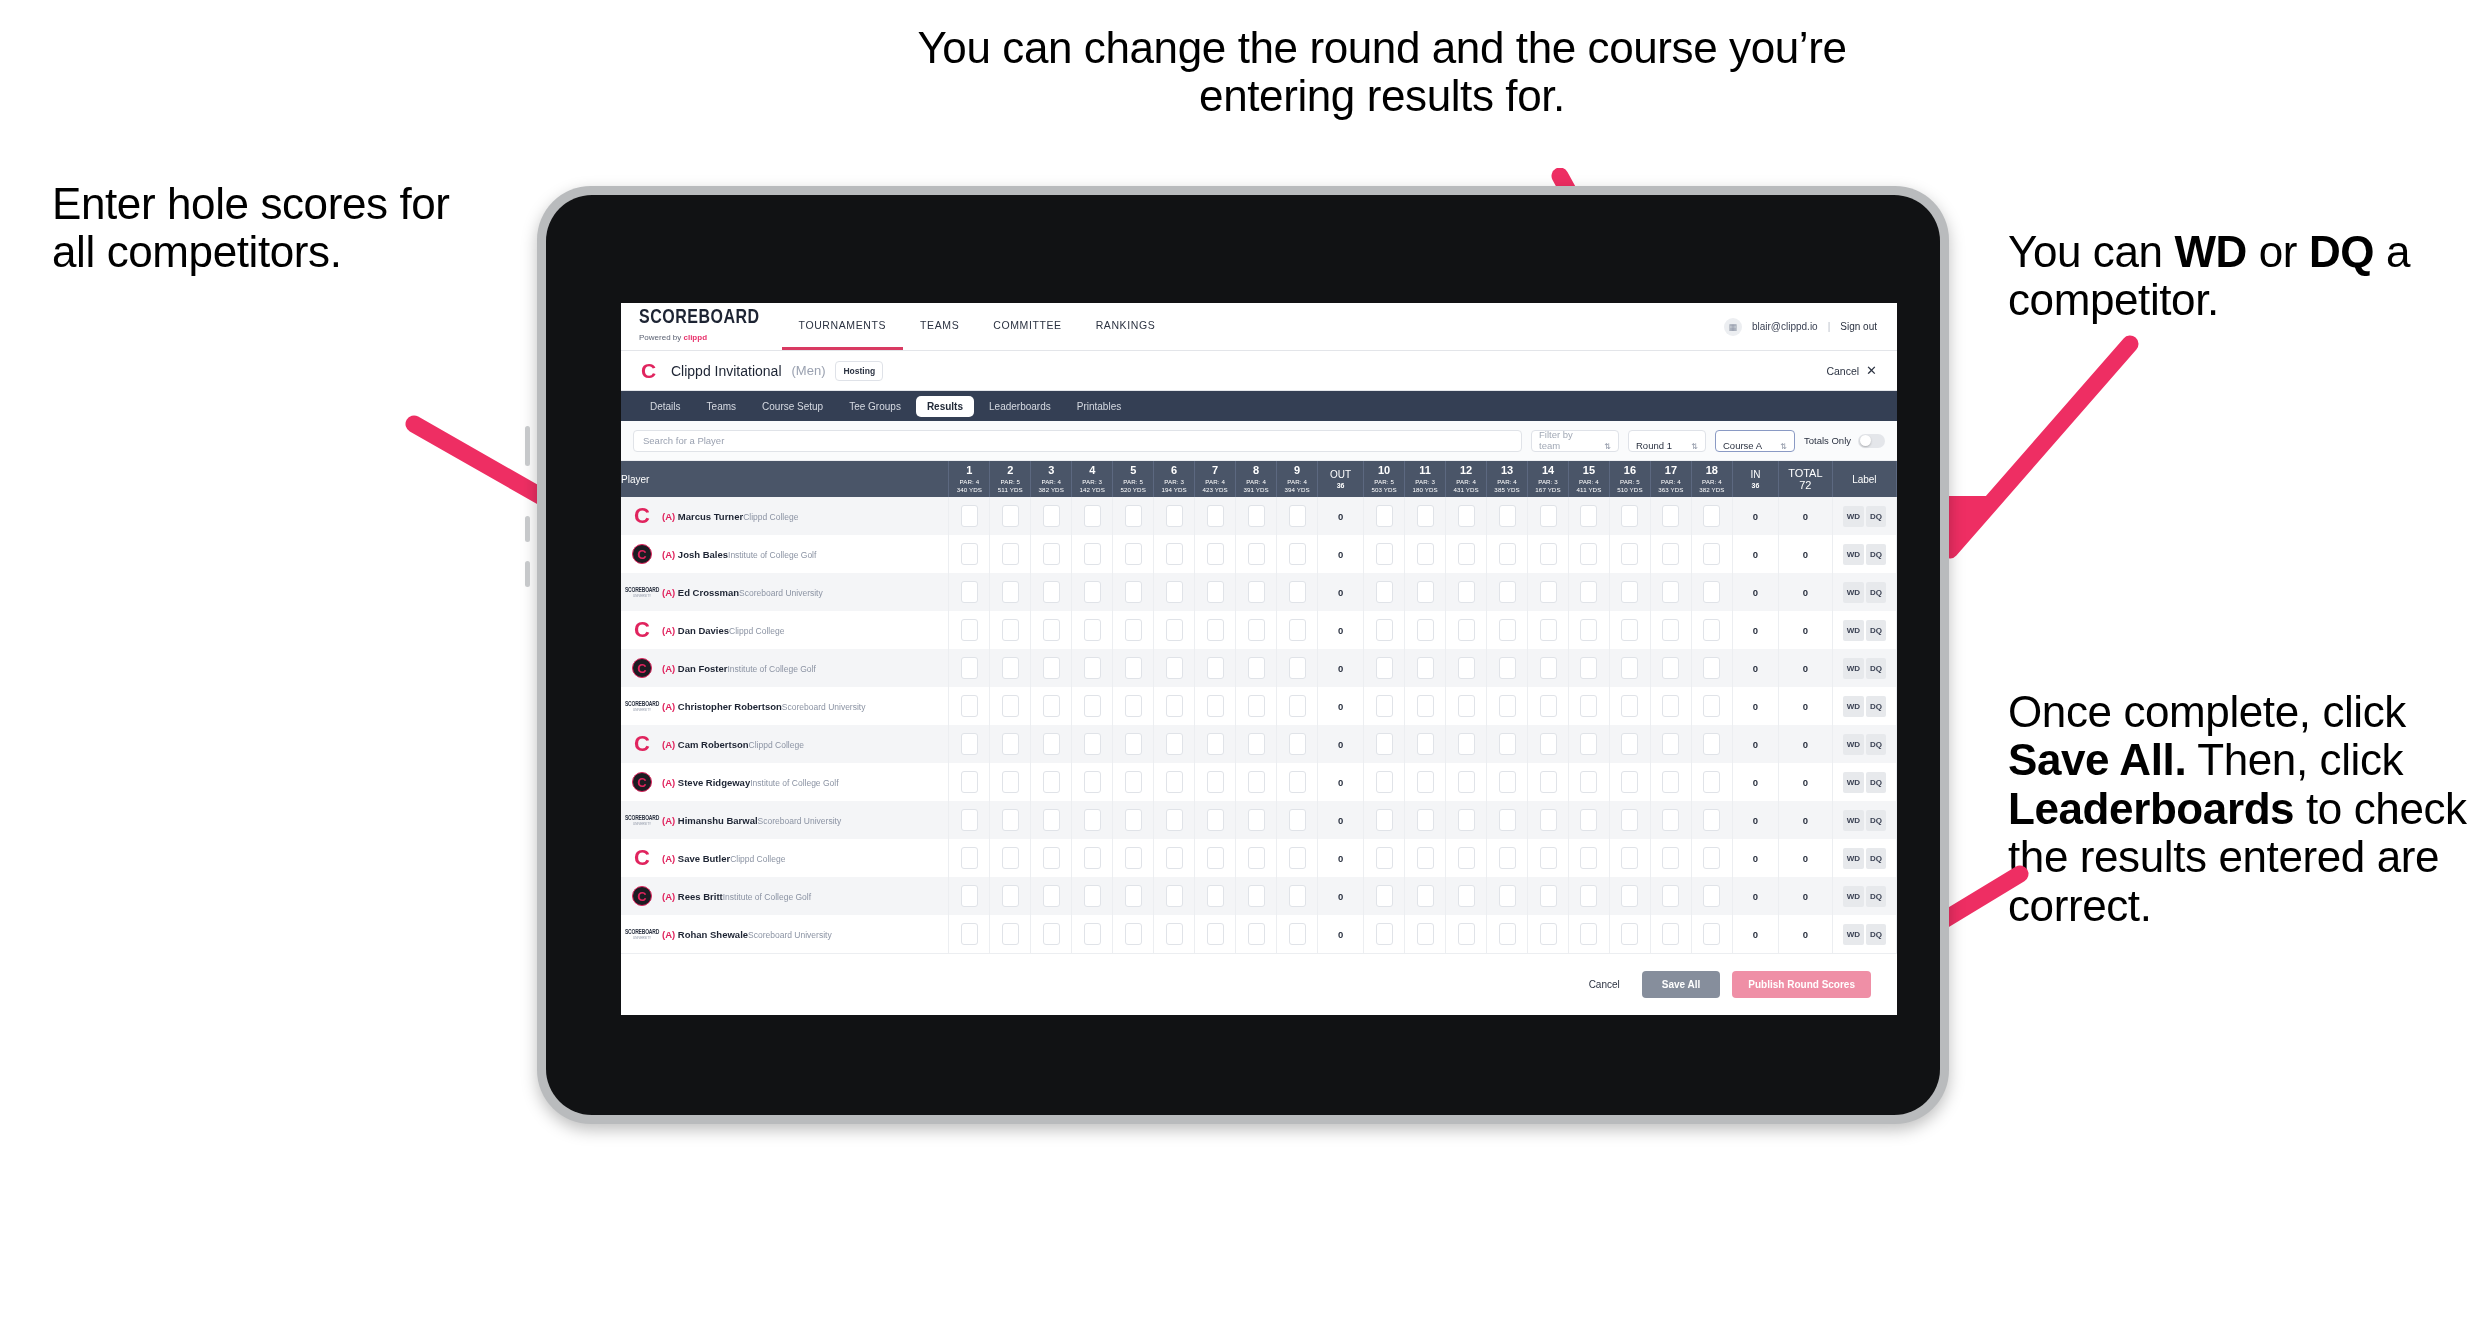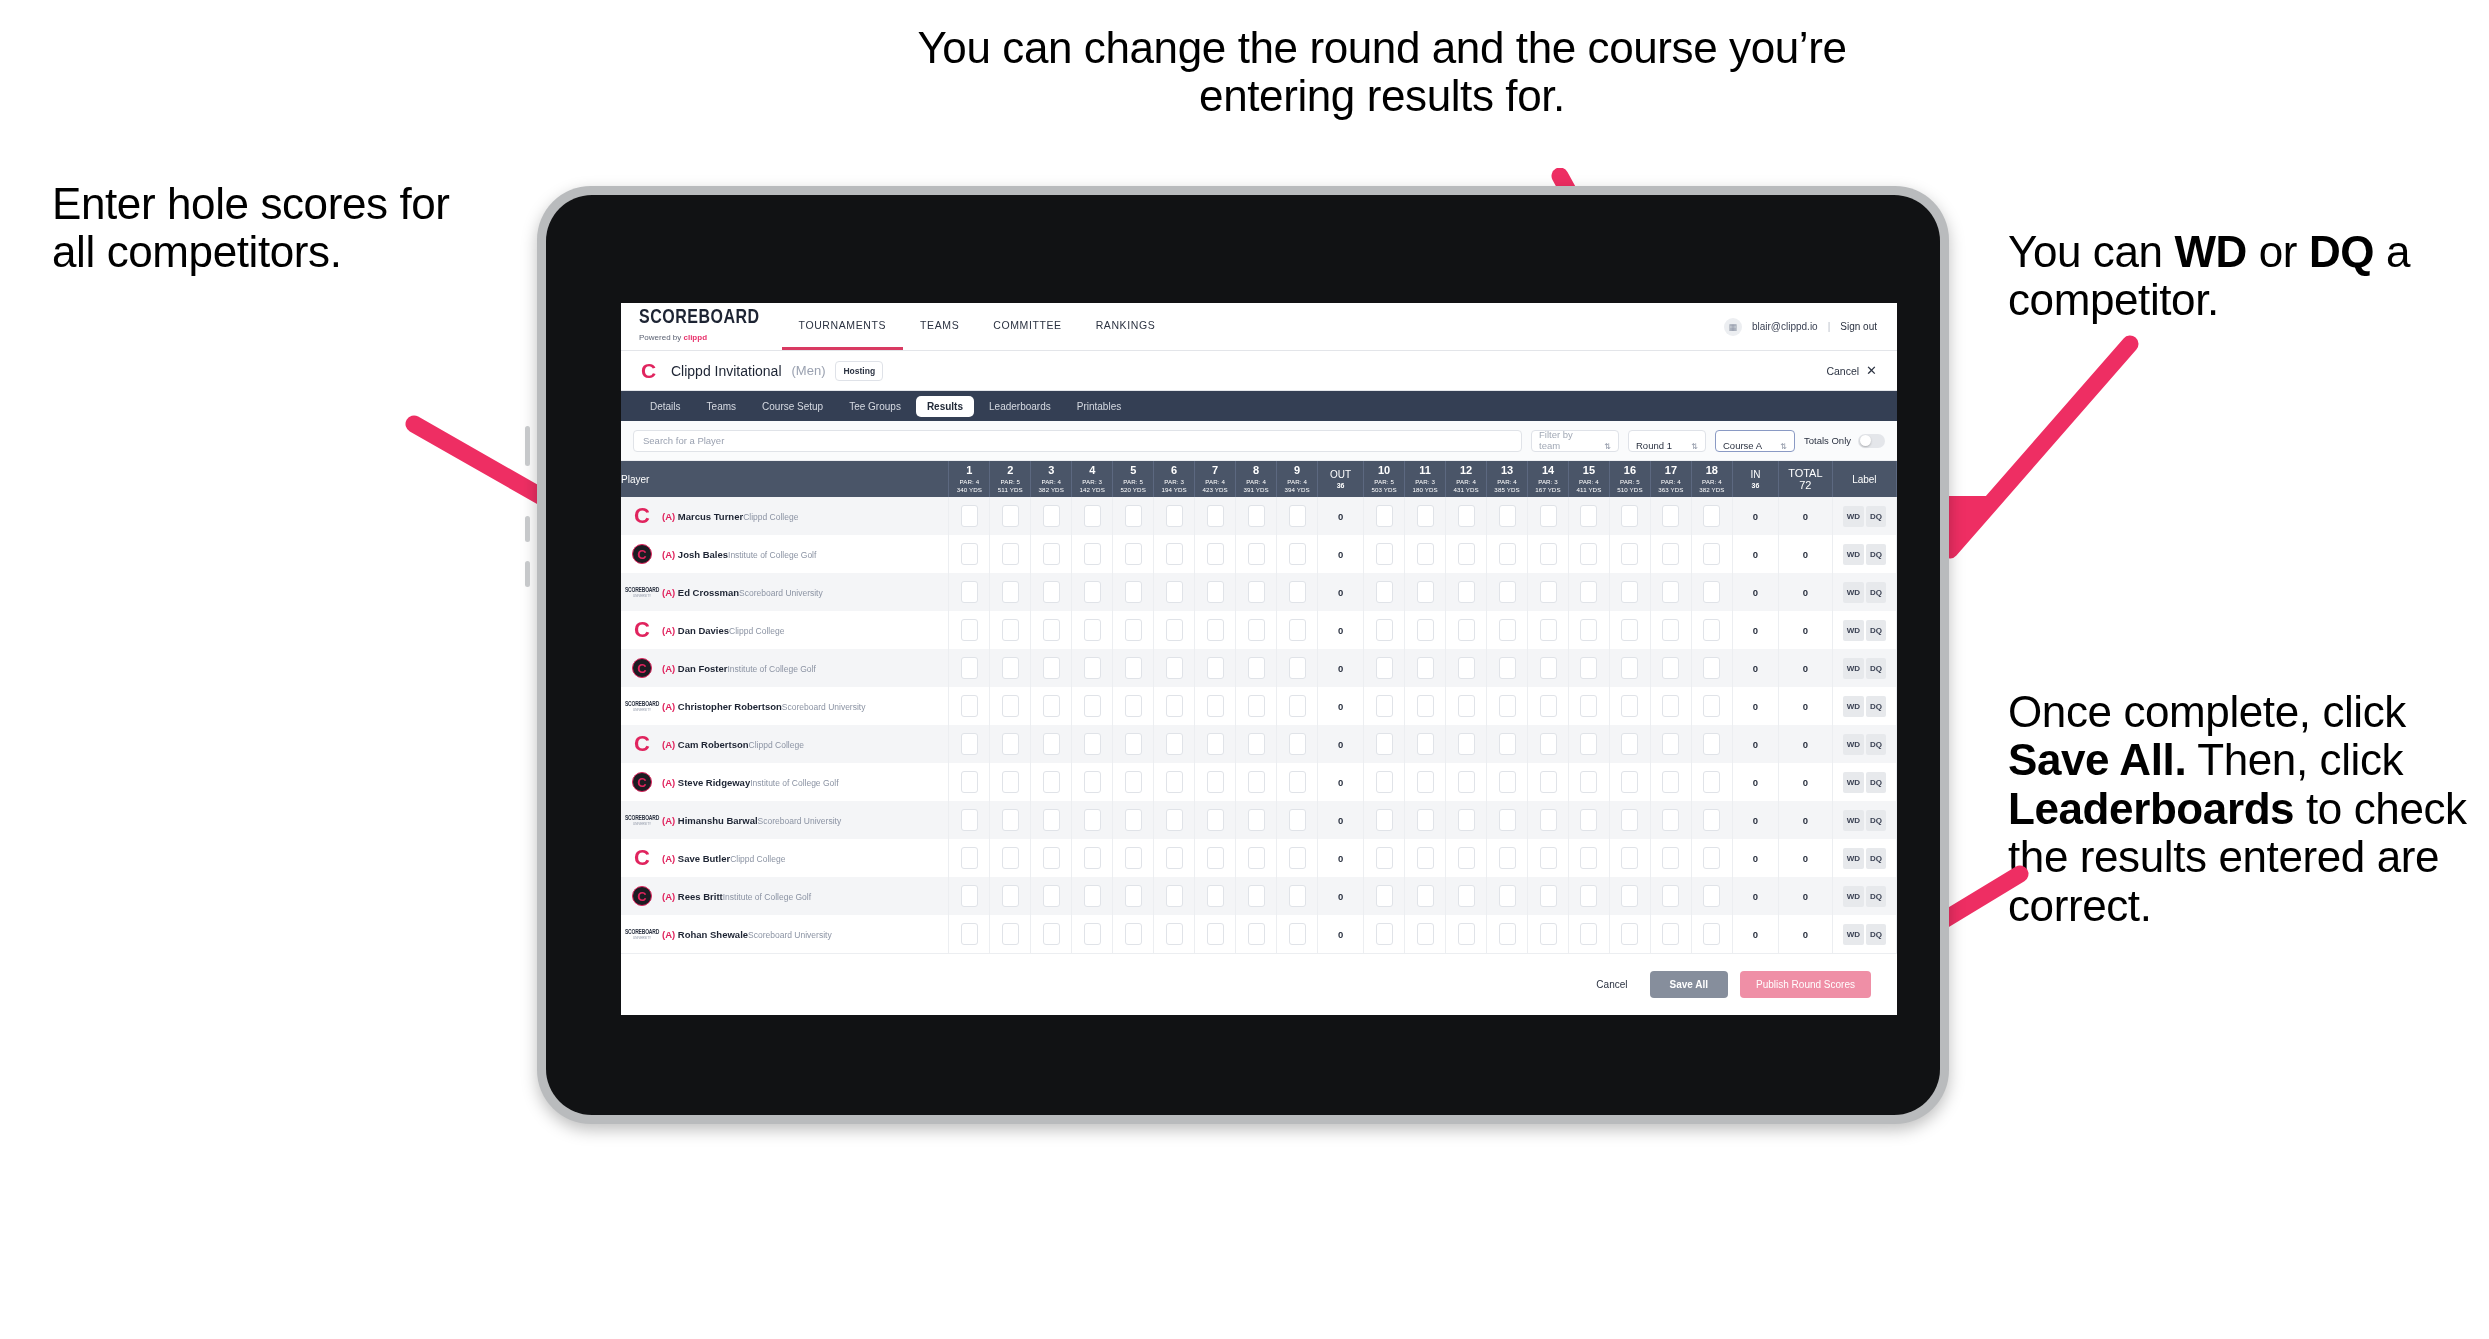--- a/index.html
+++ b/index.html
@@ -200,21 +200,21 @@
 
   
   .footer {
     position:absolute; left:0; right:0; bottom:0; height: 62px;
     background:#fff; border-top:1px solid #eceef1;
     display:flex; align-items:center; justify-content:flex-end; gap:12px; padding-right:26px;
   }
   .btn { font-size:10px; border-radius:4px; cursor:pointer; }
   .btn-cancel { color:#2b3241; padding:7px 10px; background:transparent; }
   .btn-save { background:#868e9c; color:#fff; padding:8px 20px; font-weight:bold; }
-  .btn-publish { background:#ef8fa6; color:#fff; padding:8px 16px; font-weight:normal; }
+  .btn-publish { background:#ef8fa6; color:#fff; padding:8px 16px; font-weight:bold; }
 </style>
 </head>
 <body>
 
 <div class="page">
 
   <div class="callout" id="co-top">
     <span>You can change the round and the course you’re entering results for.</span>
   </div>
 

